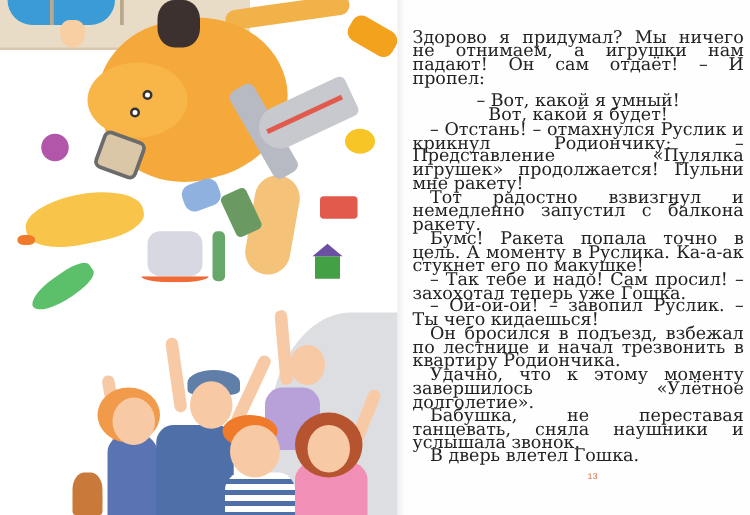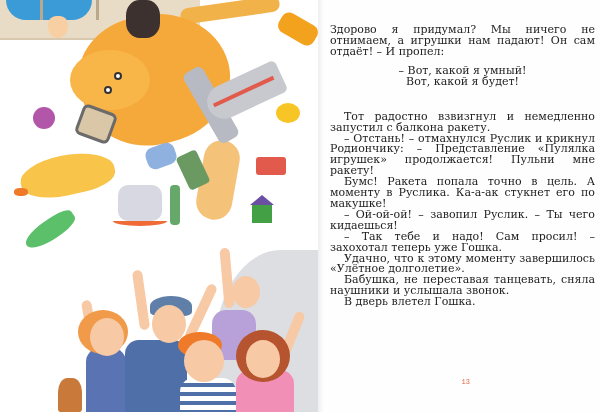--- a/index.html
+++ b/index.html
@@ -48,26 +48,26 @@
   .hair { position: absolute; border-radius: 50%; }
   .arm { position: absolute; width: 10px; height: 60px; background: #f7c9a5; border-radius: 5px; }
   .shirt { position: absolute; border-radius: 14px 14px 0 0; }
   .dog { position: absolute; left: 58px; top: 378px; width: 24px; height: 34px; background: #c97a3a; border-radius: 40% 40% 10% 10%; }
 
   
   .gutter { position: absolute; left: 318px; top: 0; width: 6px; height: 412px; background: linear-gradient(to right, #eeeeee, #ffffff); }
 
   
   .text-page { position: absolute; left: 330px; top: 25px; width: 265px; height: 387px; }
-  .text-col { font-size: 11px; line-height: 10.9px; color: #222222; }
+  .text-col { font-size: 14px; line-height: 10.9px; color: #222222; }
   .p { text-align: justify; text-align-last: left; hyphens: manual; }
   .p.ind { text-indent: 14px; }
-  .poem { text-align: center; margin: 7px 0 25px 0; }
+  .poem { text-align: center; margin: 7px 0 1px 0; }
   .poem div { line-height: 11px; }
-  .page-number { position: absolute; left: 440px; top: 378px; width: 30px; text-align: right; font-size: 7px; color: #e0683f; font-family: Liberation Mono, monospace; }
+  .page-number { position: absolute; left: 459px; top: 378px; width: 30px; text-align: center; font-size: 7px; color: #e0683f; font-family: Liberation Mono, monospace; }
 </style>
 </head>
 <body>
 
 <div class="spread">
 
   <div class="illus" role="img" aria-label="Cat and giraffe falling from balcony among toys (ball, toy car, airplane, taxi, duckling, goose, blue car, rocket, rocking horse, soldier, train, house, crocodile); children and a dog waving below">
 
     <div class="balcony">
       <div class="kid-shirt"></div>
@@ -135,25 +135,26 @@
 
   <div class="gutter"></div>
 
   <div class="text-page">
     <div class="text-col">
       <p class="p">Здорово я придумал? Мы ничего не отнимаем, а игрушки нам падают! Он сам отдаёт! – И пропел:</p>
       <div class="poem">
         <div>– Вот, какой я умный!</div>
         <div>Вот, какой я будет!</div>
       </div>
+      <p class="p ind">– Отстань! – отмахнулся Руслик и крикнул Родиончику: – Представление «Пулялка игрушек» продолжается! Пульни мне ракету!</p>
       <p class="p ind">Тот радостно взвизгнул и немедленно запустил с балкона ракету.</p>
-      <p class="p ind">– Отстань! – отмахнулся Руслик и крикнул Родиончику: – Представление «Пулялка игрушек» продолжается! Пульни мне ракету!</p>
       <p class="p ind">Бумс! Ракета попала точно в цель. А моменту в Руслика. Ка-а-ак стукнет его по макушке!</p>
+      <p class="p ind">– Так тебе и надо! Сам просил! – захохотал теперь уже Гошка.</p>
       <p class="p ind">– Ой-ой-ой! – завопил Руслик. – Ты чего кидаешься!</p>
-      <p class="p ind">– Так тебе и надо! Сам просил! – захохотал теперь уже Гошка.</p>
+      <p class="p ind">Он бросился в подъезд, взбежал по лестнице и начал трезвонить в квартиру Родиончика.</p>
       <p class="p ind">Удачно, что к этому моменту завершилось «Улётное долголетие».</p>
       <p class="p ind">Бабушка, не переставая танцевать, сняла наушники и услышала звонок.</p>
       <p class="p ind">В дверь влетел Гошка.</p>
     </div>
   </div>
 
   <div class="page-number">13</div>
 </div>
 
 </body></html>

